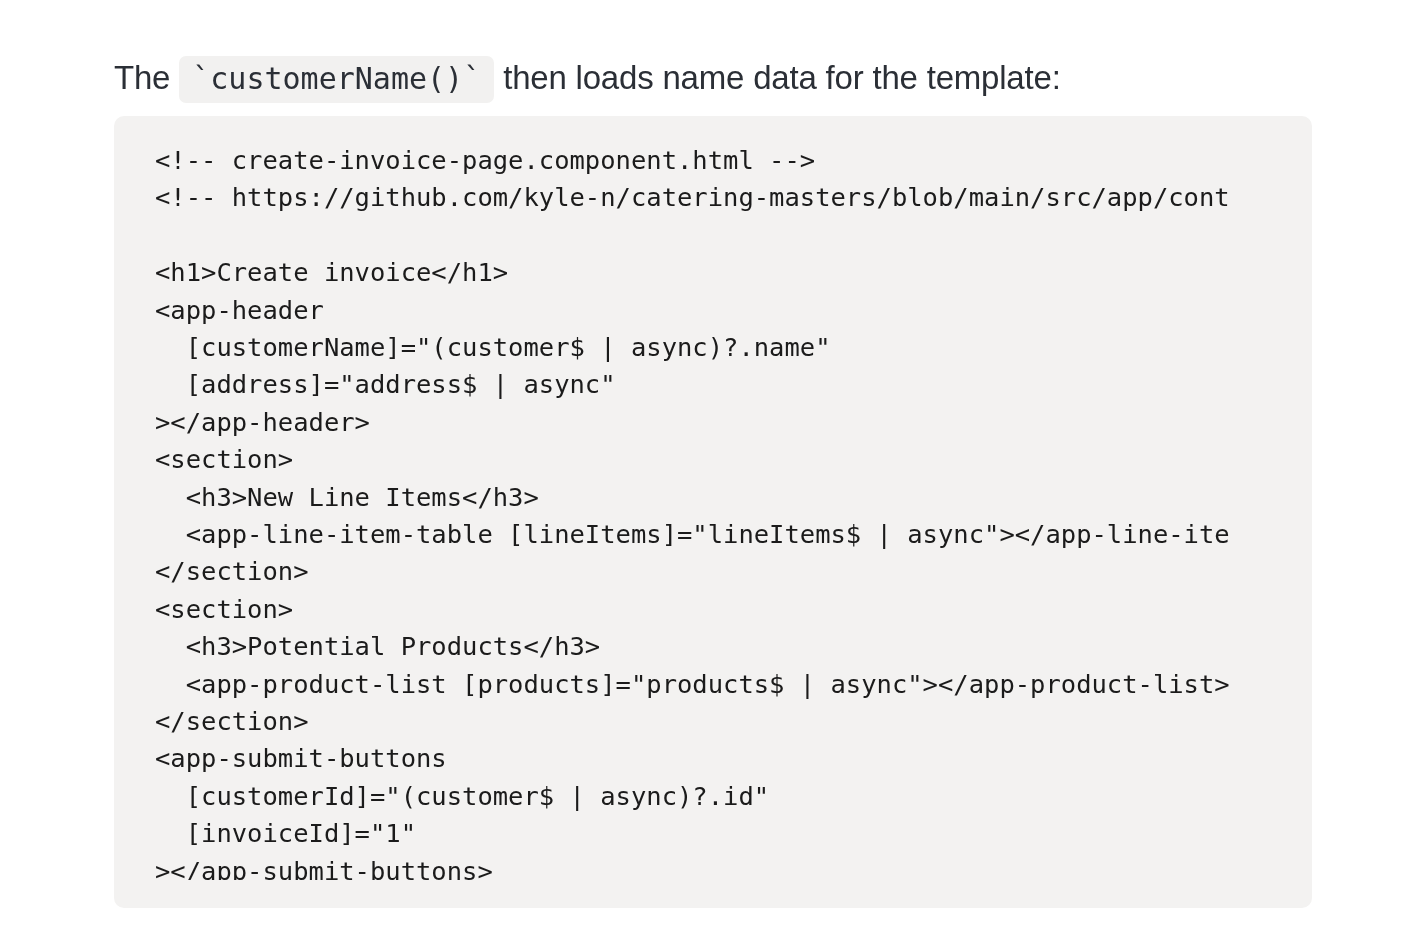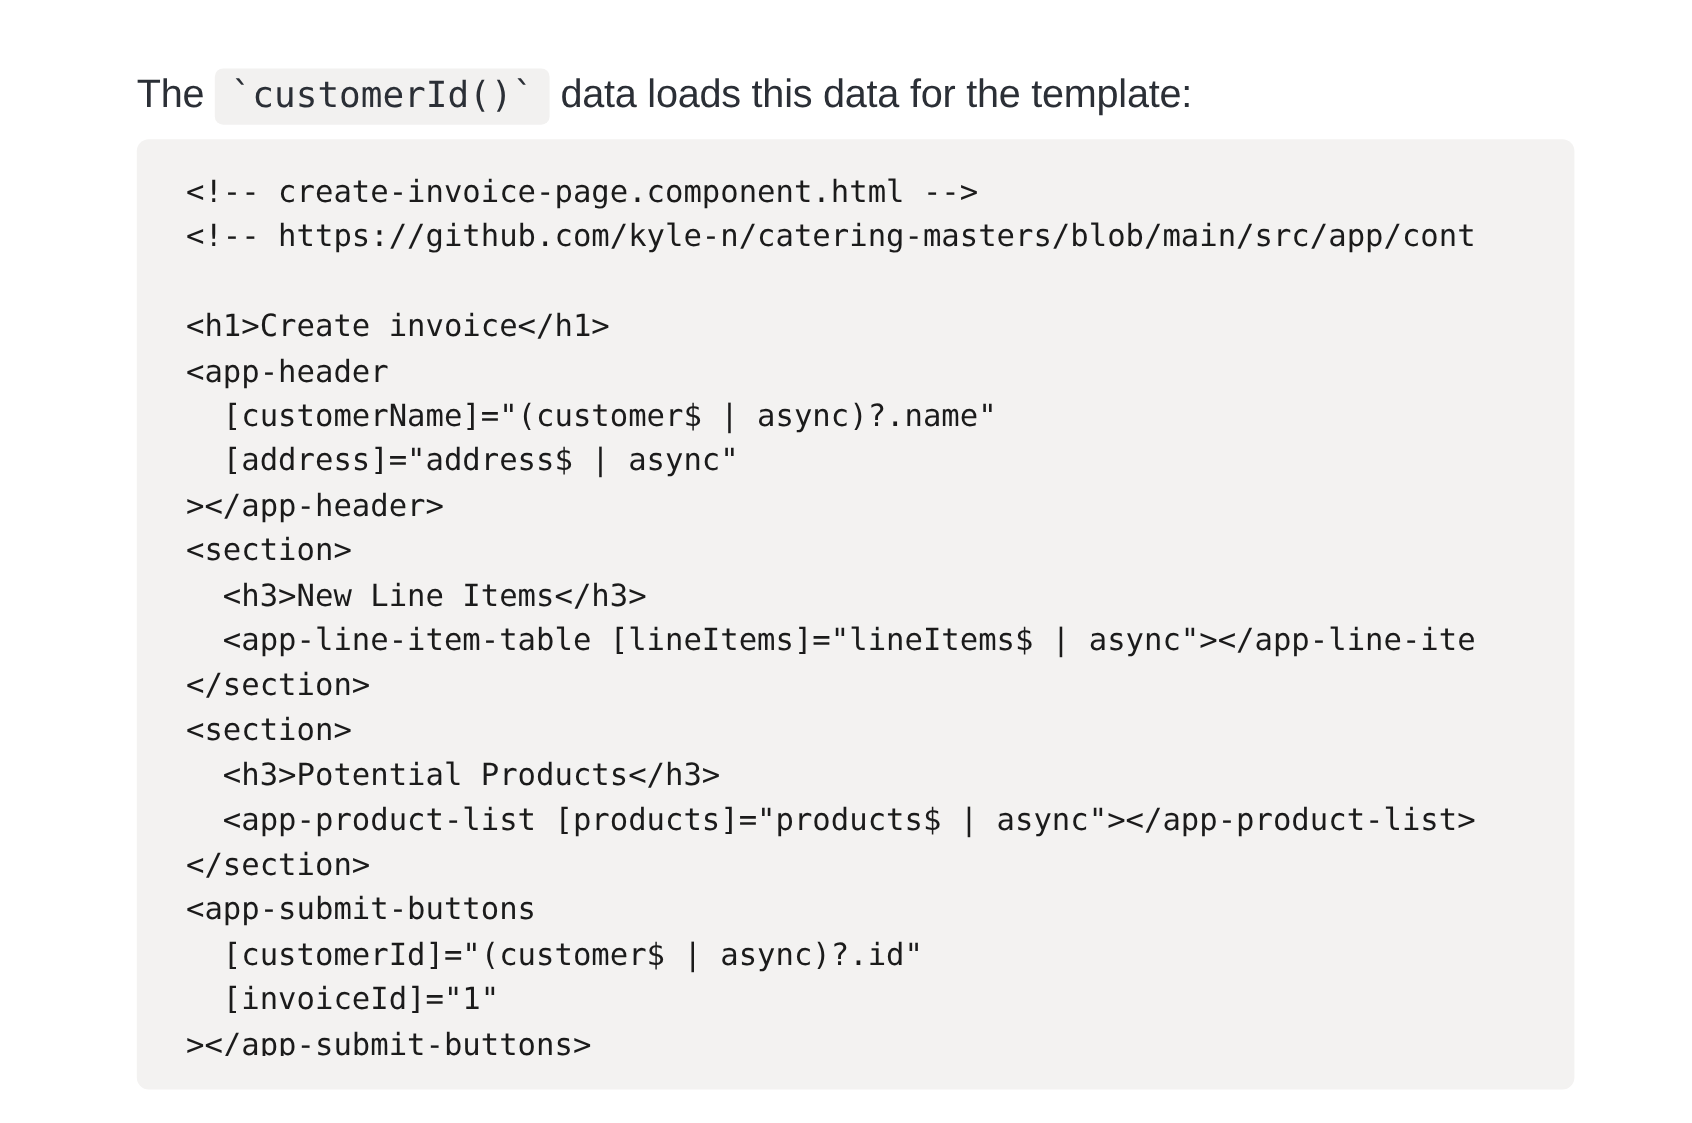--- a/index.html
+++ b/index.html
@@ -86,21 +86,21 @@
   }
   .code-line.blank {
     height: 37.4px;
   }
 </style>
 </head>
 <body>
 
 <div class="page">
 
-  <p class="prose-line"><span class="prose-text">The </span><code class="inline-code">`customerId()`</code><span class="prose-text"> data loads this data for the template:</span></p>
+  <p class="prose-line"><span class="prose-text">The </span><code class="inline-code">`customerName()`</code><span class="prose-text"> then loads name data for the template:</span></p>
 
   <div class="code-block" style="background: rgb(243, 242, 241);">
     <div class="code-scroll">
       <pre class="code-pre" style="color: rgb(27, 27, 27);"><code><span class="code-line">&lt;!-- create-invoice-page.component.html --&gt;</span><span class="code-line">&lt;!-- https://github.com/kyle-n/catering-masters/blob/main/src/app/cont</span><span class="code-line blank">&nbsp;</span><span class="code-line">&lt;h1&gt;Create invoice&lt;/h1&gt;</span><span class="code-line">&lt;app-header</span><span class="code-line">  [customerName]="(customer$ | async)?.name"</span><span class="code-line">  [address]="address$ | async"</span><span class="code-line">&gt;&lt;/app-header&gt;</span><span class="code-line">&lt;section&gt;</span><span class="code-line">  &lt;h3&gt;New Line Items&lt;/h3&gt;</span><span class="code-line">  &lt;app-line-item-table [lineItems]="lineItems$ | async"&gt;&lt;/app-line-ite</span><span class="code-line">&lt;/section&gt;</span><span class="code-line">&lt;section&gt;</span><span class="code-line">  &lt;h3&gt;Potential Products&lt;/h3&gt;</span><span class="code-line">  &lt;app-product-list [products]="products$ | async"&gt;&lt;/app-product-list&gt;</span><span class="code-line">&lt;/section&gt;</span><span class="code-line">&lt;app-submit-buttons</span><span class="code-line">  [customerId]="(customer$ | async)?.id"</span><span class="code-line">  [invoiceId]="1"</span><span class="code-line">&gt;&lt;/app-submit-buttons&gt;</span></code></pre>
     </div>
   </div>
 
 </div>
 
 </body></html>

